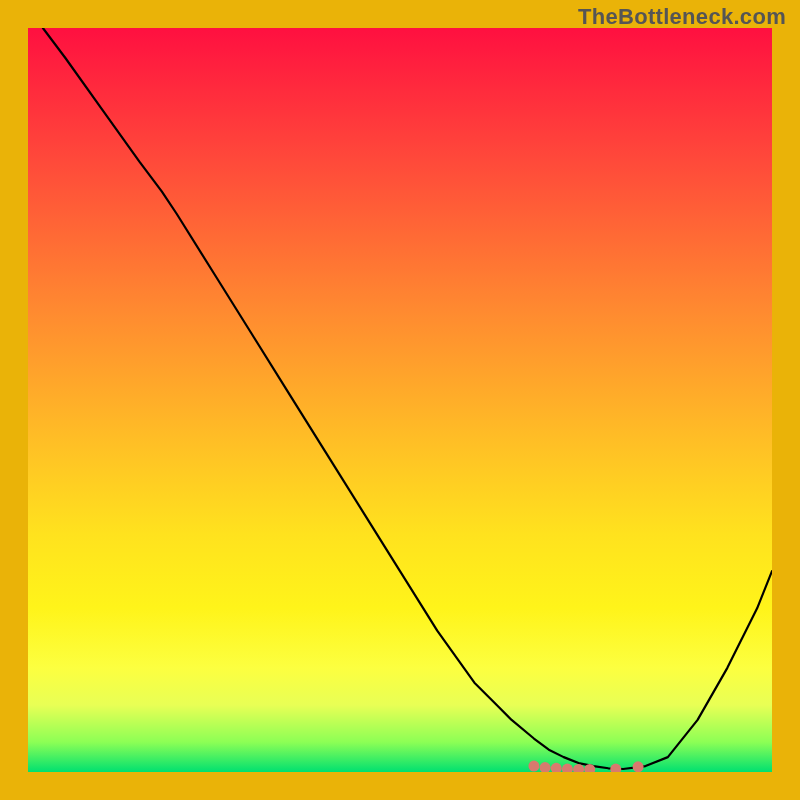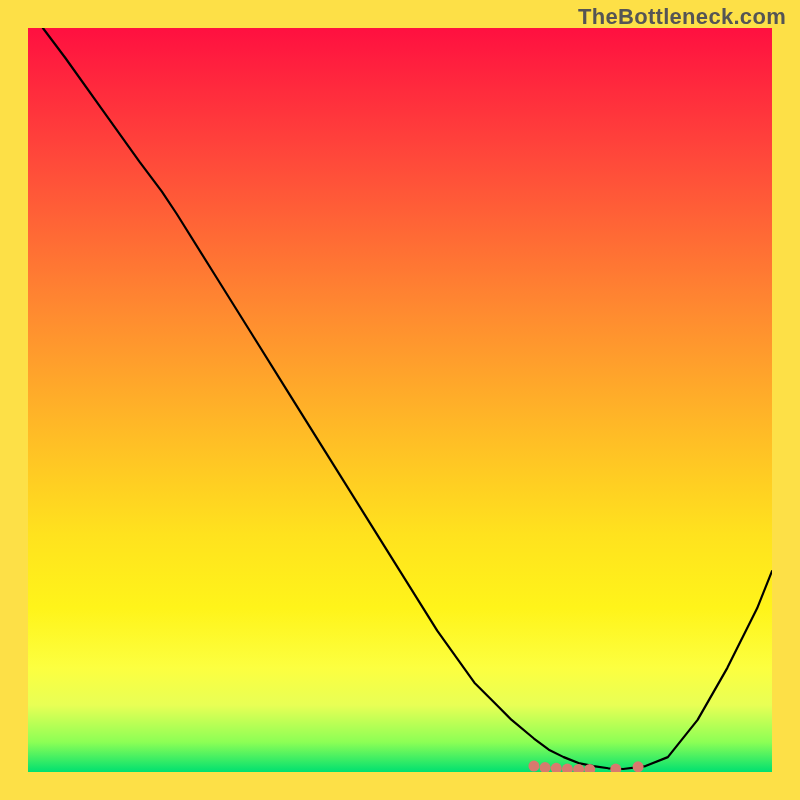--- a/index.html
+++ b/index.html
@@ -8,21 +8,21 @@
     width: 800px;
     height: 800px;
     background: #000000;
     font-family: Arial, Helvetica, sans-serif;
     overflow: hidden;
   }
   .frame {
     position: relative;
     width: 800px;
     height: 800px;
-    background: #fde047;
+    background: #eab308;
   }
   .watermark {
     position: absolute;
     top: 4px;
     right: 14px;
     color: #555555;
     font-size: 22px;
     font-weight: 600;
     letter-spacing: 0.3px;
     user-select: none;

